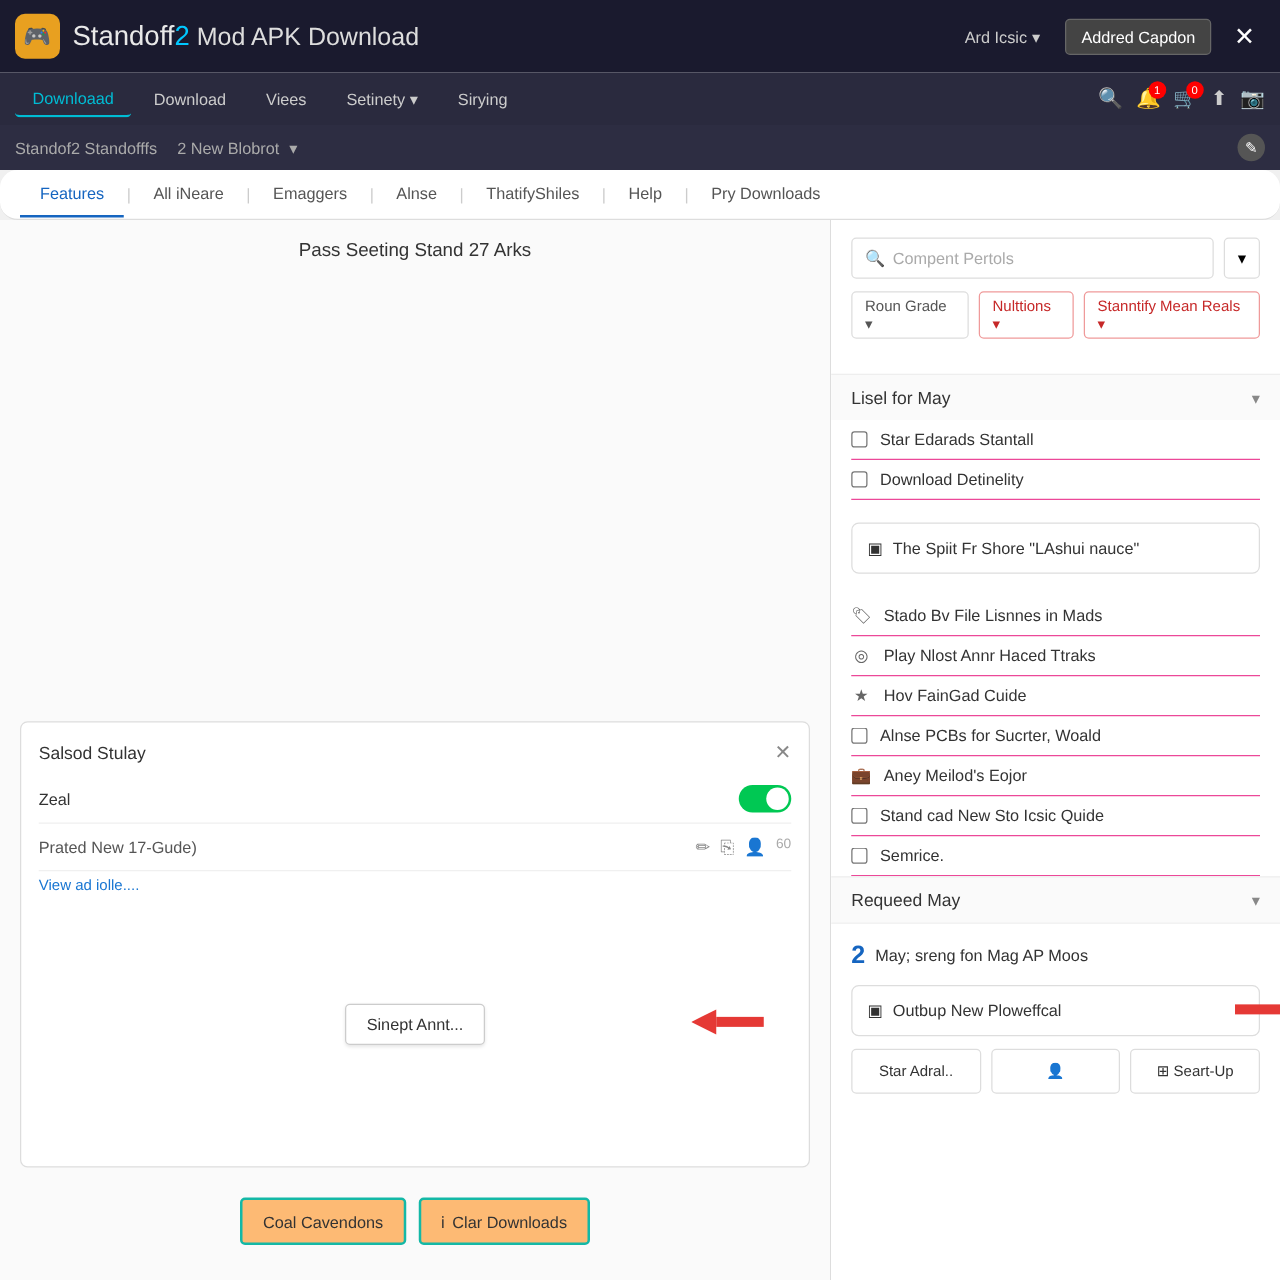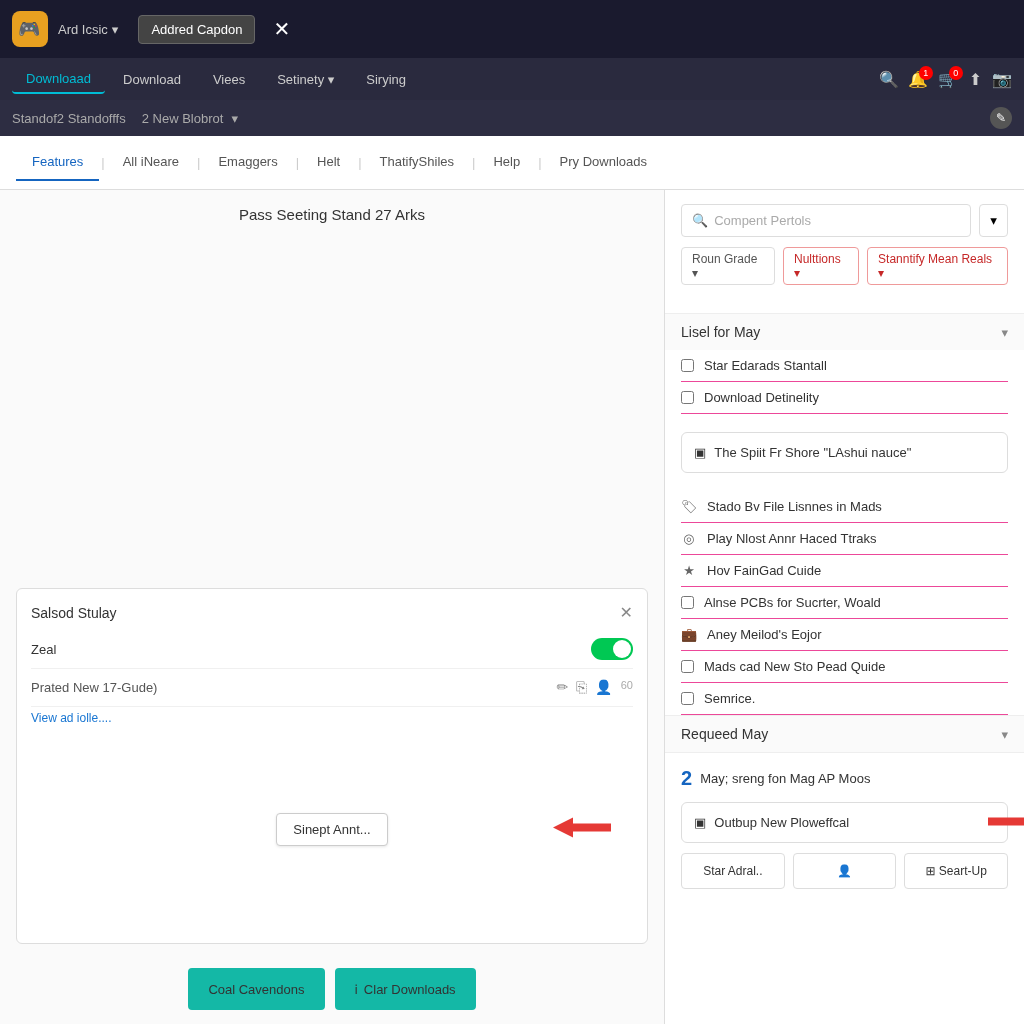--- a/index.html
+++ b/index.html
@@ -22,21 +22,21 @@
     .nav-icon-group { display: flex; gap: 10px; align-items: center; }
     .nav-icon { color: #ccc; cursor: pointer; font-size: 16px; position: relative; }
     .nav-badge { position: absolute; top: -4px; right: -4px; background: red; color: white; border-radius: 50%; width: 14px; height: 14px; font-size: 9px; display: flex; align-items: center; justify-content: center; }
 
     
     .breadcrumb-bar { background: #2d2d42; color: #aaa; padding: 0 12px; height: 36px; display: flex; align-items: center; gap: 8px; font-size: 13px; }
     .breadcrumb-bar .sep { color: #555; }
     .bc-edit { background: #555; border-radius: 50%; width: 22px; height: 22px; display: flex; align-items: center; justify-content: center; color: white; font-size: 12px; margin-left: auto; }
 
     
-    .tabs-bar { background: white; border-bottom: 1px solid #ddd; display: flex; align-items: center; padding: 0 16px; height: 54px; gap: 0; }
+    .tabs-bar { background: white; border-bottom: 1px solid #ddd; display: flex; align-items: center; padding: 0 16px; height: 40px; gap: 0; border-radius: 14px; }
     .tab-item { padding: 10px 16px; font-size: 13px; color: #555; cursor: pointer; border-bottom: 2px solid transparent; }
     .tab-item.active { color: #1565c0; border-bottom: 2px solid #1565c0; font-weight: 500; }
     .tab-sep { color: #ccc; margin: 0 2px; }
 
     
     .main-content { display: flex; height: calc(1024px - 58px - 42px - 36px - 40px); }
 
     
     .left-panel { flex: 1; padding: 16px; display: flex; flex-direction: column; gap: 12px; background: #fafafa; }
     .panel-title { font-size: 15px; font-weight: 500; color: #333; text-align: center; flex: 1; }
@@ -56,21 +56,21 @@
     .prated-row { display: flex; align-items: center; justify-content: space-between; padding: 10px 0; border-bottom: 1px solid #f0f0f0; }
     .prated-text { color: #555; font-size: 13px; }
     .prated-icons { display: flex; gap: 8px; color: #888; font-size: 14px; }
 
     .view-link { color: #1976d2; font-size: 12px; cursor: pointer; padding: 4px 0; }
 
     .sinept-area { flex: 1; display: flex; align-items: center; justify-content: center; position: relative; }
     .sinept-btn { background: white; border: 1px solid #ccc; border-radius: 4px; padding: 8px 16px; font-size: 13px; cursor: pointer; color: #333; box-shadow: 0 1px 3px rgba(0,0,0,0.1); }
 
     .bottom-btns { display: flex; gap: 10px; justify-content: center; padding: 12px 0; }
-    .bottom-btn { background: #14b8a6; border: 4px solid #14b8a6; border-radius: 4px; padding: 8px 16px; font-size: 13px; cursor: pointer; color: #333; }
+    .bottom-btn { background: #fdba74; border: 2px solid #14b8a6; border-radius: 4px; padding: 8px 16px; font-size: 13px; cursor: pointer; color: #333; }
     .bottom-btn.icon-btn { display: flex; align-items: center; gap: 6px; }
 
     
     .right-panel { width: 360px; background: white; border-left: 1px solid #ddd; overflow-y: auto; }
     .right-section { padding: 14px 16px; }
     .search-row { display: flex; align-items: center; gap: 8px; margin-bottom: 10px; }
     .search-box { flex: 1; border: 1px solid #ddd; border-radius: 4px; padding: 8px 10px; font-size: 13px; display: flex; align-items: center; gap: 6px; color: #888; }
     .dropdown-btn { border: 1px solid #ddd; border-radius: 4px; padding: 8px 10px; background: white; cursor: pointer; }
 
     .filter-row { display: flex; gap: 8px; margin-bottom: 14px; font-size: 12px; }
@@ -97,20 +97,23 @@
 
     .bottom-actions { display: flex; gap: 8px; padding: 0 16px 16px; }
     .action-btn { flex: 1; background: white; border: 1px solid #ddd; border-radius: 4px; padding: 10px 8px; font-size: 12px; color: #333; cursor: pointer; text-align: center; }
   </style>
 </head>
 <body>
 
 <div class="header">
   <div class="header-logo">
     <span>🎮</span>
+  </div>
+  <div class="header-title">
+    <span>Standoff</span><span style="color:#00c8ff">2</span><span style="font-weight:300;color:#ddd;font-size:20px;"> Mod APK Download</span>
   </div>
   <div class="header-user">
     <span>Ard Icsic</span>
     <span>▾</span>
   </div>
   <button class="header-btn">Addred Capdon</button>
   <button class="header-close">✕</button>
 </div>
 
 <div class="navbar">
@@ -160,21 +163,21 @@
   <span class="tab-sep">|</span>
   <div class="tab-item">
     <span>All iNeare</span>
   </div>
   <span class="tab-sep">|</span>
   <div class="tab-item">
     <span>Emaggers</span>
   </div>
   <span class="tab-sep">|</span>
   <div class="tab-item">
-    <span>Helt</span>
+    <span>Alnse</span>
   </div>
   <span class="tab-sep">|</span>
   <div class="tab-item">
     <span>ThatifyShiles</span>
   </div>
   <span class="tab-sep">|</span>
   <div class="tab-item">
     <span>Help</span>
   </div>
   <span class="tab-sep">|</span>
@@ -289,21 +292,21 @@
       <div class="list-item">
         <input type="checkbox" style="">
         <span>Alnse PCBs for Sucrter, Woald</span>
       </div>
       <div class="list-item">
         <span class="list-item-icon">💼</span>
         <span>Aney Meilod's Eojor</span>
       </div>
       <div class="list-item">
         <input type="checkbox" style="">
-        <span>Mads cad New Sto Pead Quide</span>
+        <span>Stand cad New Sto Icsic Quide</span>
       </div>
       <div class="list-item">
         <input type="checkbox" style="">
         <span>Semrice.</span>
       </div>
     </div>
 
     <div class="section-header">
       <span class="section-header-title">Requeed May</span>
       <span class="chevron">▾</span>

